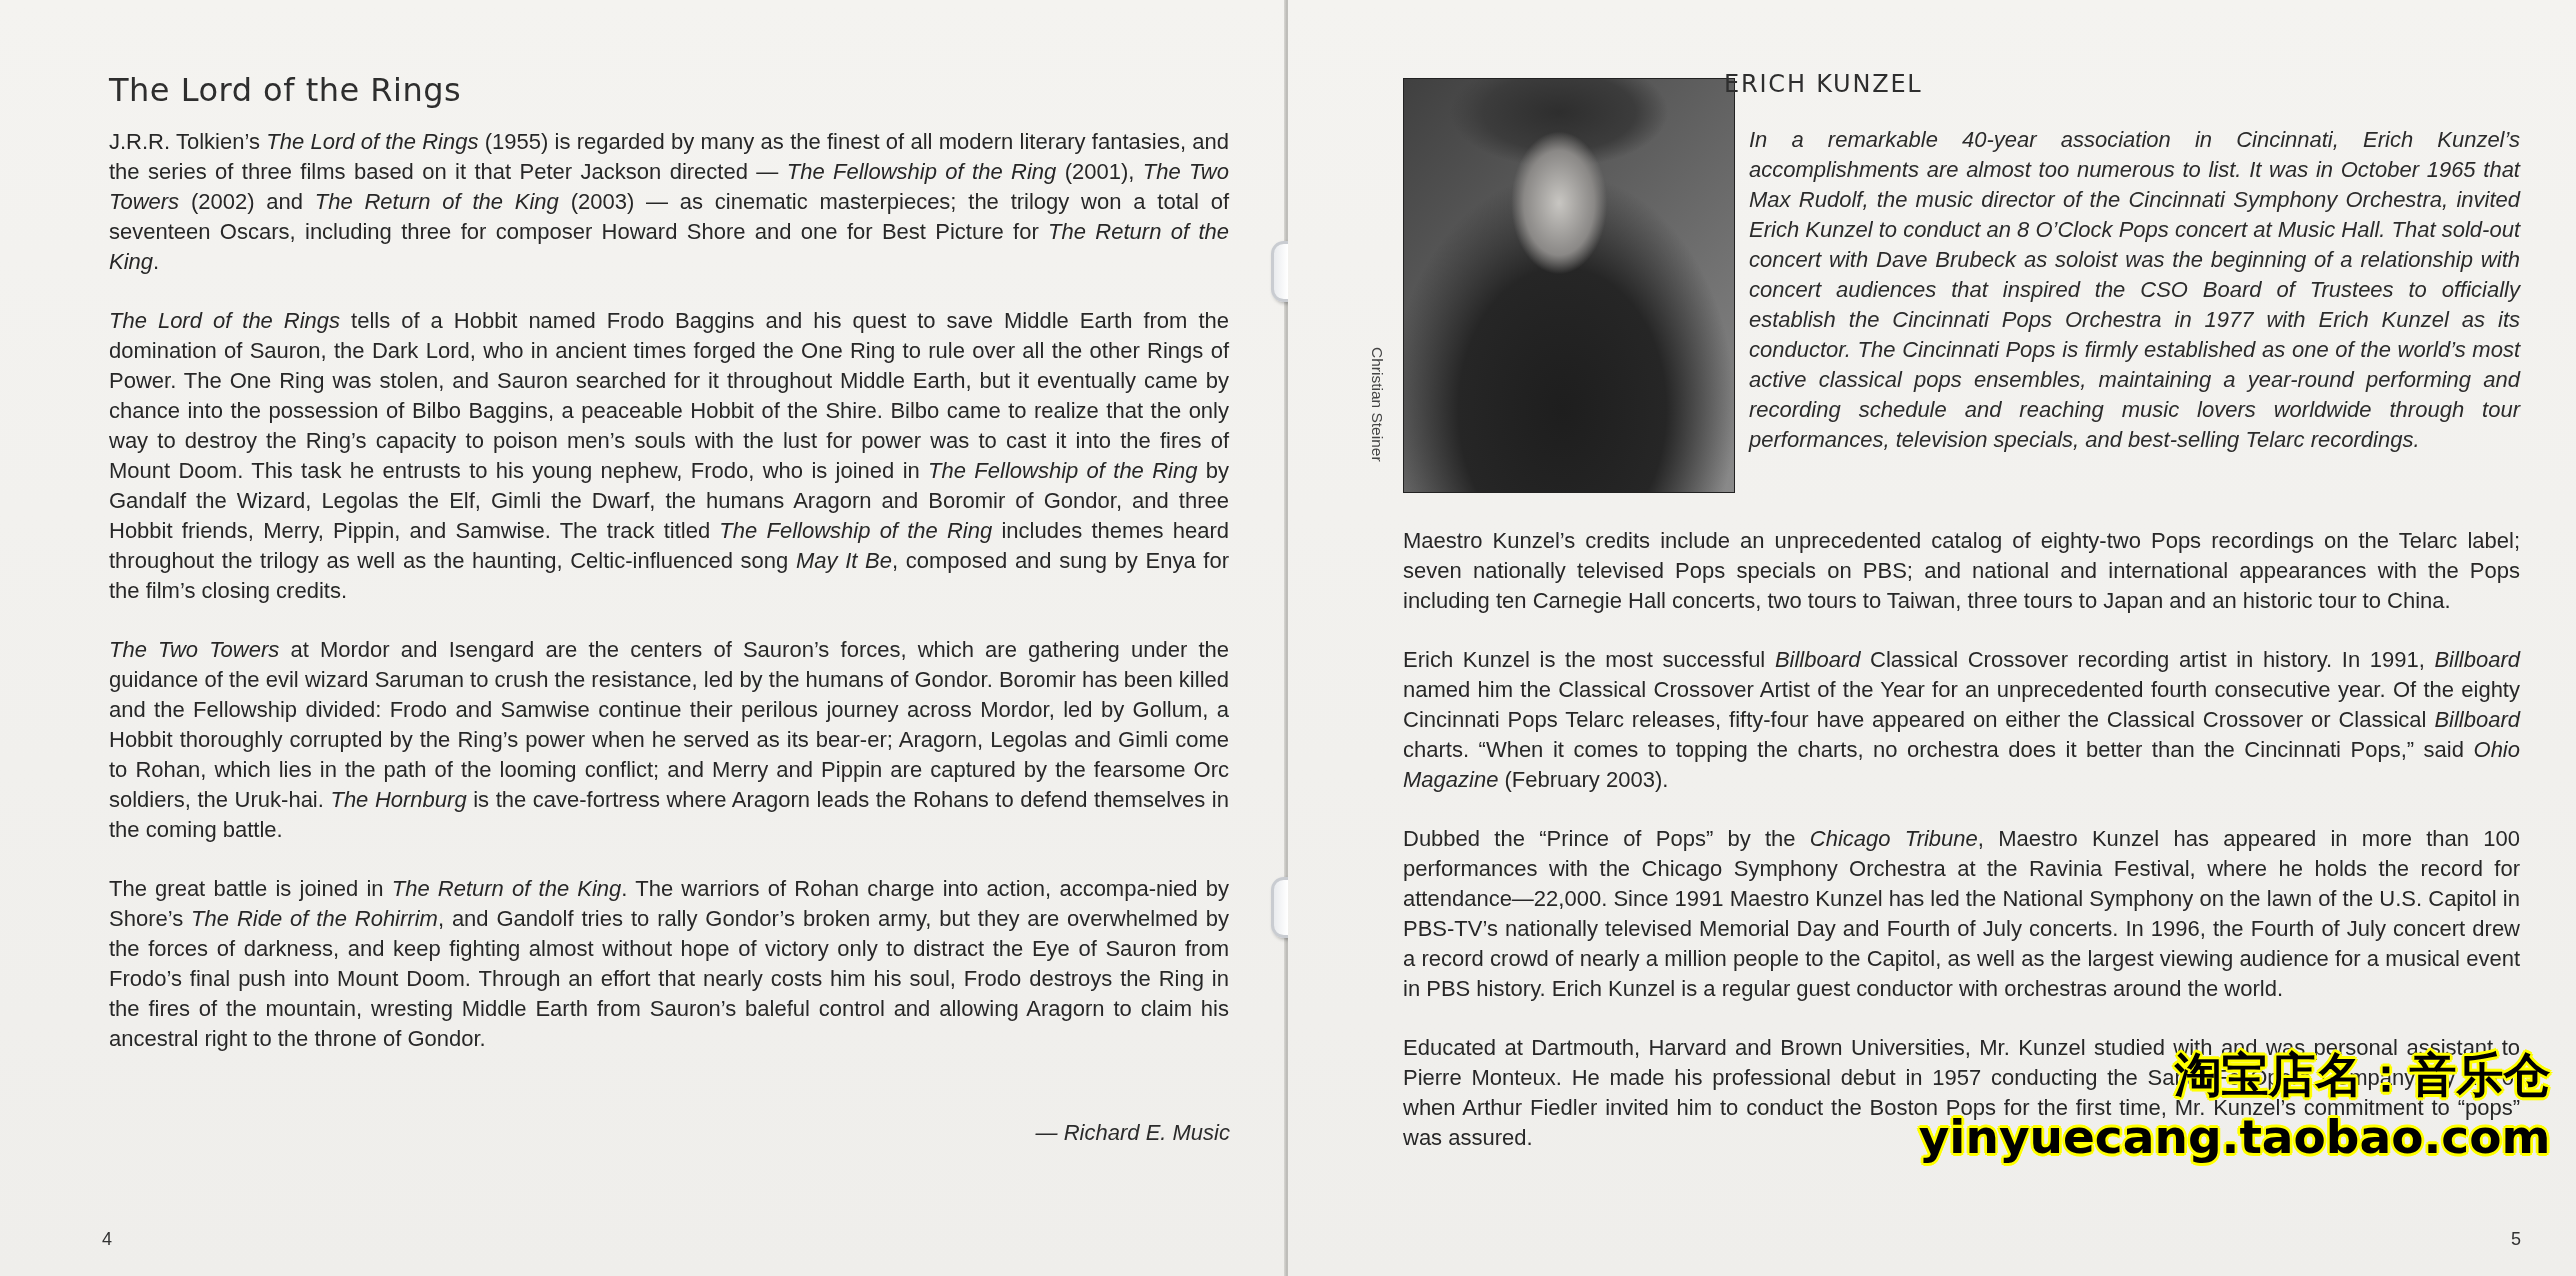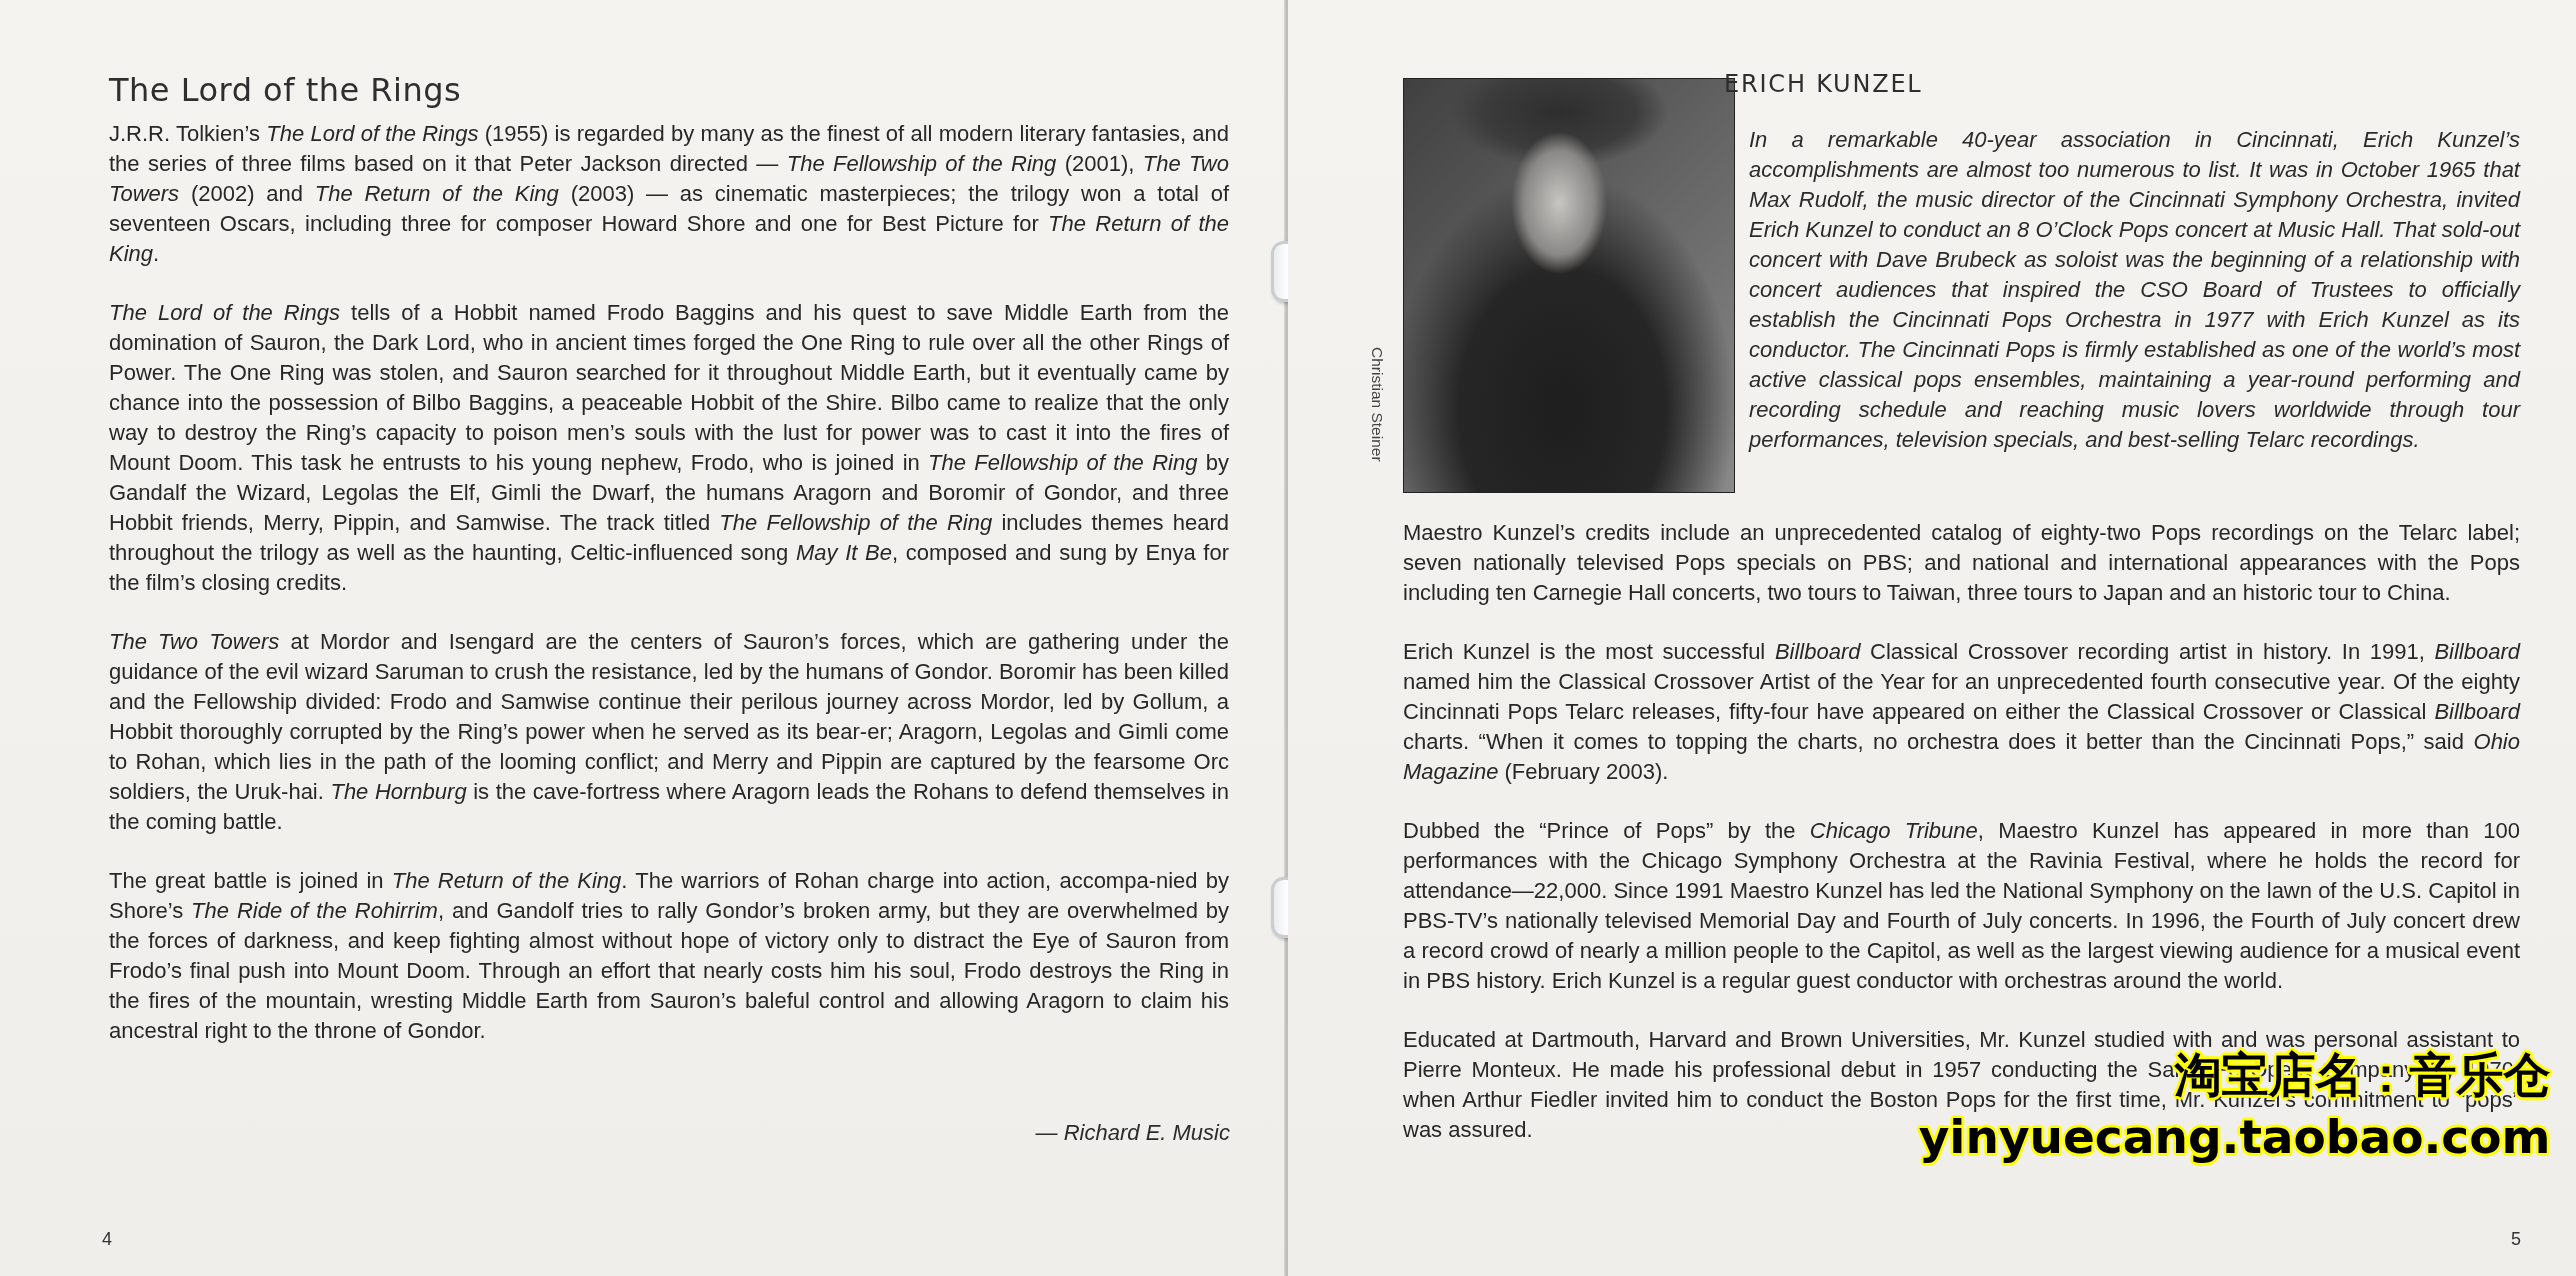--- a/index.html
+++ b/index.html
@@ -35,21 +35,21 @@
     font-weight: normal; color: #2e2e2e; letter-spacing: 0.5px;
     margin: 0;
   }
   .left .heading { position: absolute; left: 109px; top: 71px; font-size: 32px; }
   .body-col {
     position: absolute;
     font-size: 22px; line-height: 30px;
     text-align: justify; color: #272727;
   }
   .left .body-col { left: 109px; top: 111px; width: 1120px; }
-  .body-col p { margin: 8px 0 29px 0; }
+  .body-col p { margin: 16px 0 29px 0; }
   .body-col i { font-style: italic; }
   .byline {
     position: absolute; right: 56px; top: 1120px;
     font-style: italic; font-size: 22px;
   }
   .pageno {
     position: absolute; top: 1229px; font-size: 18px; color: #333;
   }
   .left .pageno { left: 102px; }
   .right .pageno { left: 1223px; }

